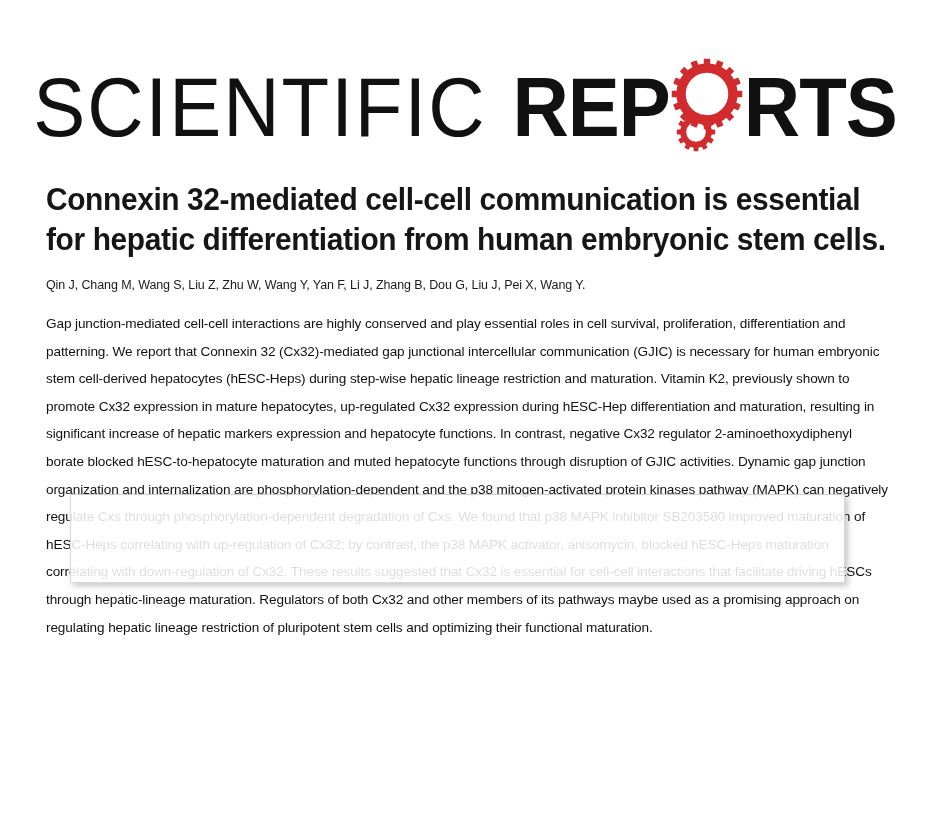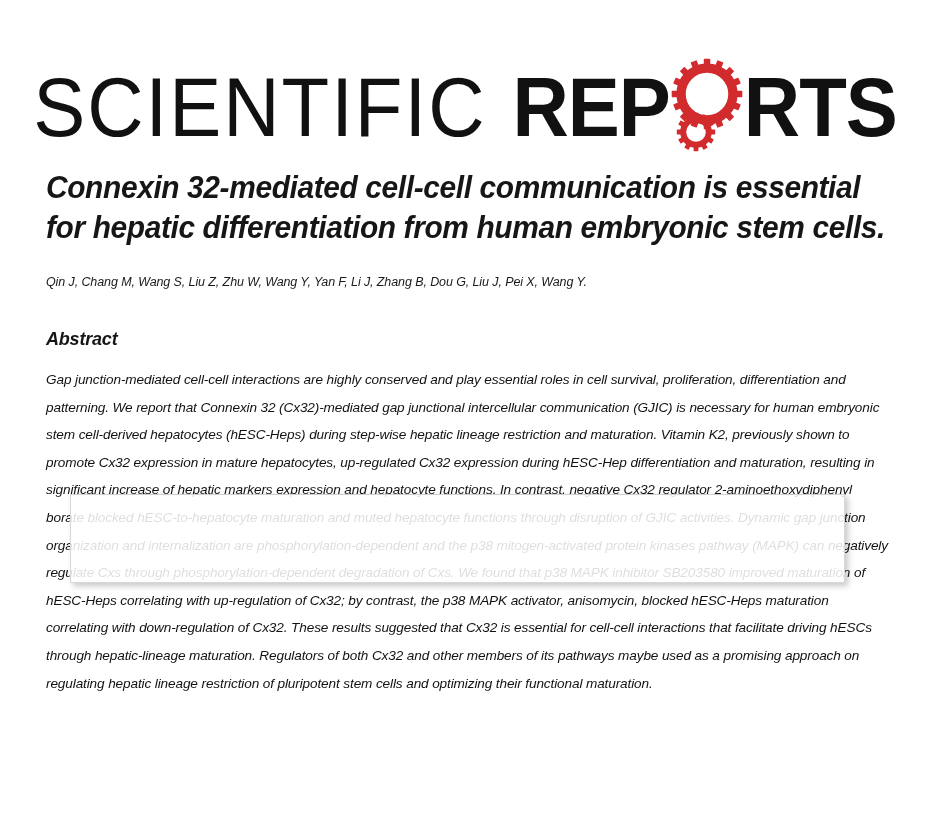--- a/index.html
+++ b/index.html
@@ -66,38 +66,37 @@
   }
   .gear-small {
     position: absolute;
     left: 6px; top: 56px;
     width: 40px; height: 40px;
   }
 
   
   #article {
     position: absolute;
-    left: 46px; top: 168px;
+    left: 46px; top: 180px;
     width: 842px;
-    font-style: italic;
   }
   #title {
     font-family: "Liberation Sans", sans-serif;
     font-weight: bold;
     font-size: 31px;
     line-height: 40px;
     letter-spacing: -0.4px;
     color: #161616;
     margin: 0 0 0 0;
     transform: scaleX(0.965);
     transform-origin: left top;
     width: 870px;
   }
   #authors {
-    margin-top: 25px;
+    margin-top: 16px;
     font-size: 12.5px;
     line-height: 18px;
     color: #1a1a1a;
     letter-spacing: -0.1px;
   }
   #abstract-heading {
     margin-top: 38px;
     font-size: 18px;
     font-weight: bold;
     color: #161616;
@@ -220,18 +219,17 @@
           </g>
         </svg>
       </span><span class="logo-rts">RTS</span>
     </div>
   </div>
 </div>
 
 <div id="article">
   <h1 id="title">Connexin 32-mediated cell-cell communication is essential for hepatic differentiation from human embryonic stem cells.</h1>
   <div id="authors">Qin J, Chang M, Wang S, Liu Z, Zhu W, Wang Y, Yan F, Li J, Zhang B, Dou G, Liu J, Pei X, Wang Y.</div>
-  <div id="abstract-heading">Abstract</div>
   <div id="abstract-body">Gap junction-mediated cell-cell interactions are highly conserved and play essential roles in cell survival, proliferation, differentiation and patterning. We report that Connexin 32 (Cx32)-mediated gap junctional intercellular communication (GJIC) is necessary for human embryonic stem cell-derived hepatocytes (hESC-Heps) during step-wise hepatic lineage restriction and maturation. Vitamin K2, previously shown to promote Cx32 expression in mature hepatocytes, up-regulated Cx32 expression during hESC-Hep differentiation and maturation, resulting in significant increase of hepatic markers expression and hepatocyte functions. In contrast, negative Cx32 regulator 2-aminoethoxydiphenyl borate blocked hESC-to-hepatocyte maturation and muted hepatocyte functions through disruption of GJIC activities. Dynamic gap junction organization and internalization are phosphorylation-dependent and the p38 mitogen-activated protein kinases pathway (MAPK) can negatively regulate Cxs through phosphorylation-dependent degradation of Cxs. We found that p38 MAPK inhibitor SB203580 improved maturation of hESC-Heps correlating with up-regulation of Cx32; by contrast, the p38 MAPK activator, anisomycin, blocked hESC-Heps maturation correlating with down-regulation of Cx32. These results suggested that Cx32 is essential for cell-cell interactions that facilitate driving hESCs through hepatic-lineage maturation. Regulators of both Cx32 and other members of its pathways maybe used as a promising approach on regulating hepatic lineage restriction of pluripotent stem cells and optimizing their functional maturation.</div>
 </div>
 
 <div id="promo-overlay">
 </div>
 
 </body></html>

